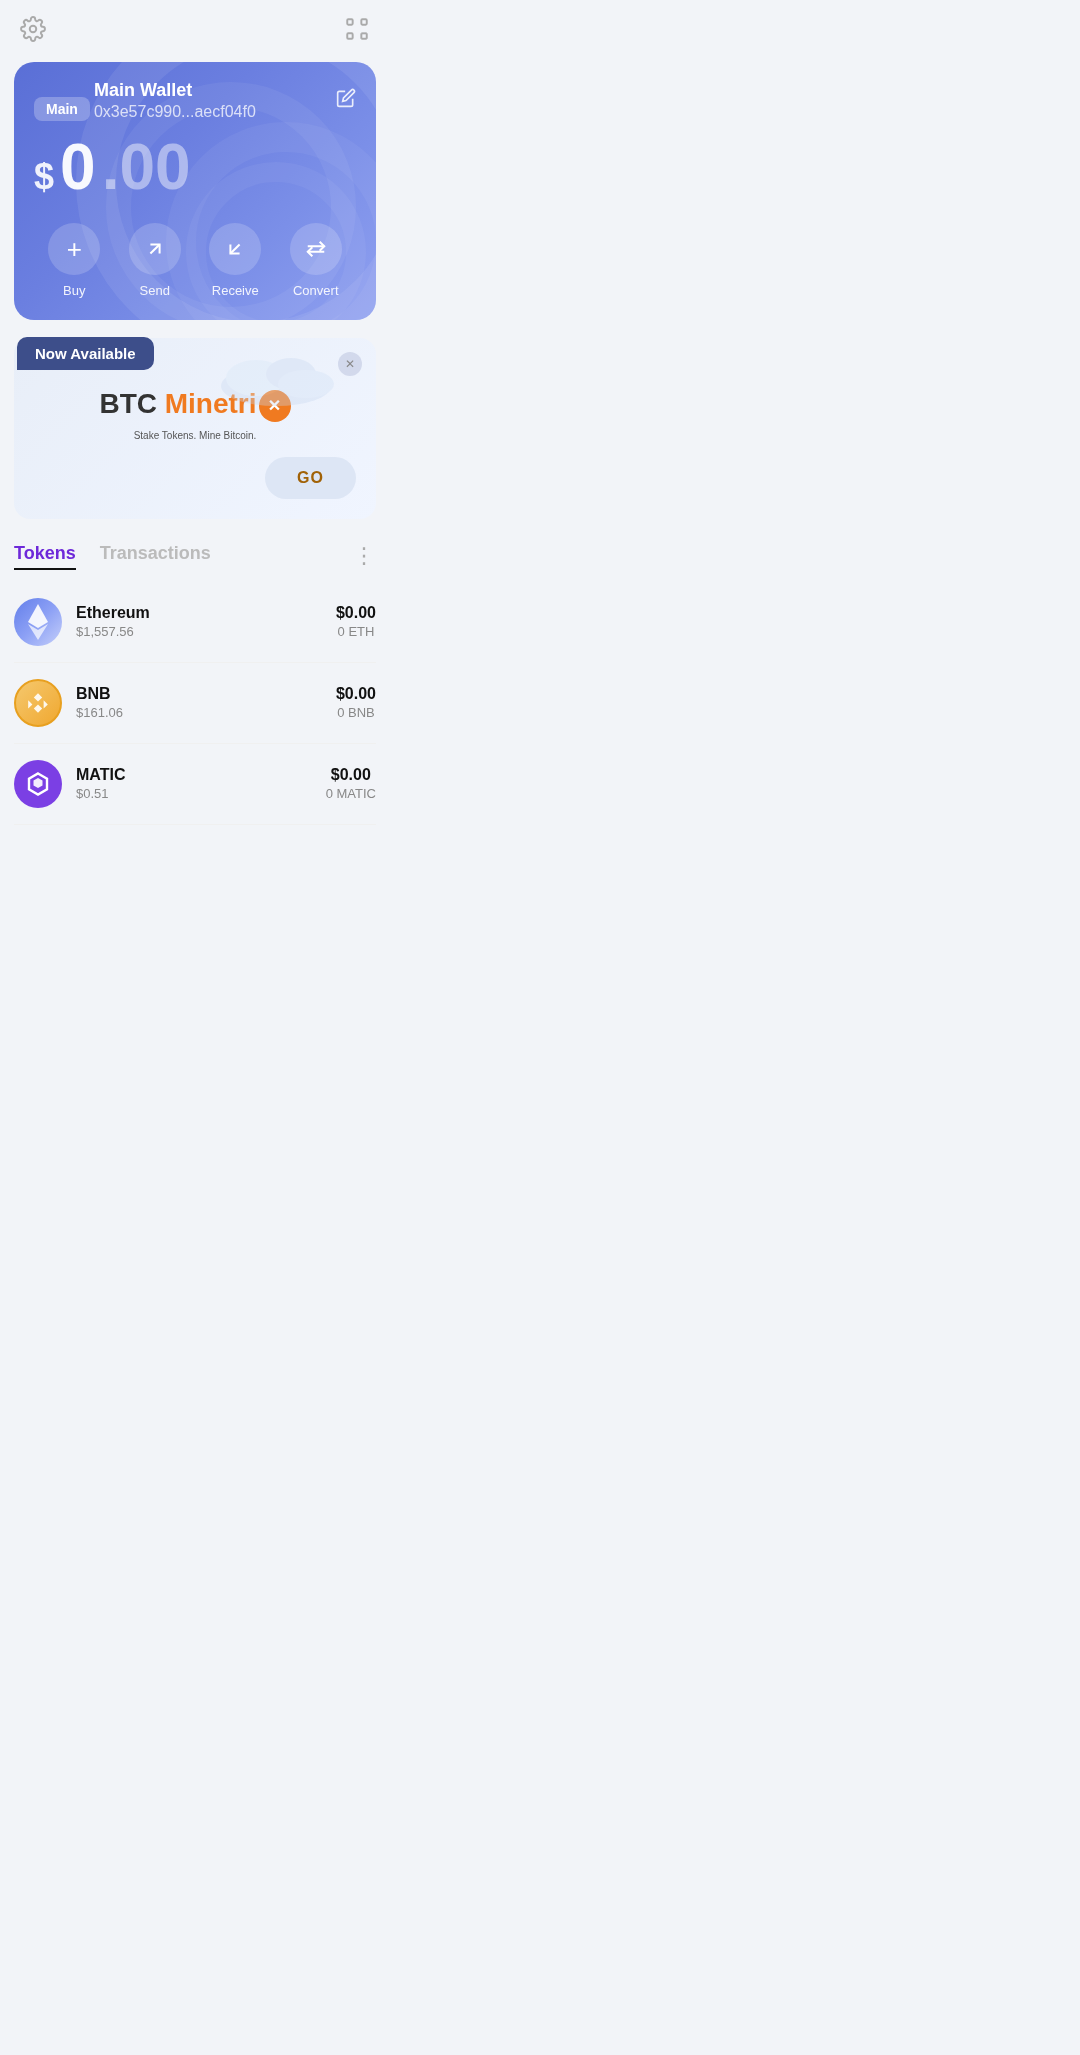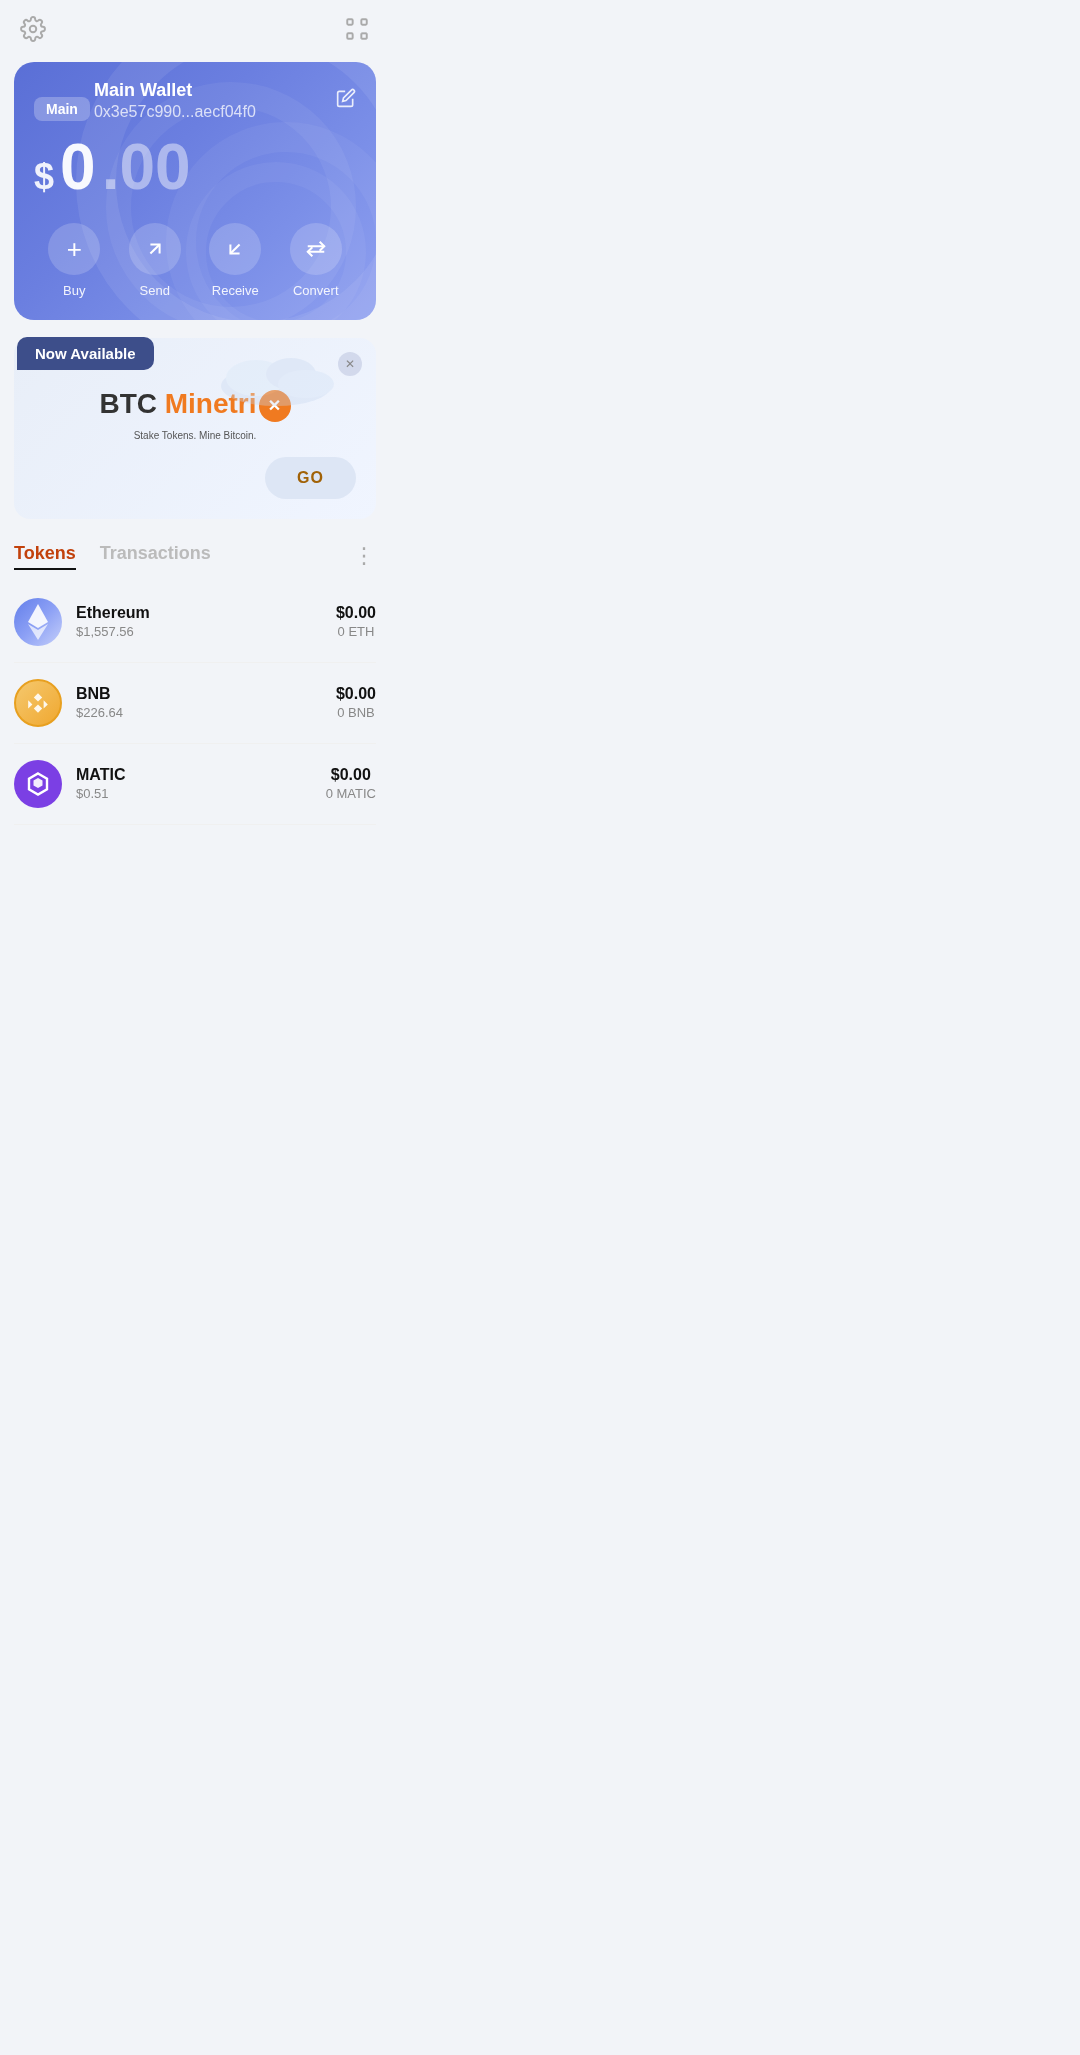--- a/index.html
+++ b/index.html
@@ -263,21 +263,21 @@
       gap: 24px;
     }
     .tab-item {
       font-size: 18px;
       font-weight: 700;
       color: #bbb;
       cursor: pointer;
       padding-bottom: 4px;
     }
     .tab-item.active {
-      color: #c2410c;
+      color: #6d28d9;
       border-bottom: 2px solid #111;
       text-align: right;
     }
     .tabs-more {
       color: #aaa;
       font-size: 22px;
       cursor: pointer;
       letter-spacing: 1px;
     }
 
@@ -495,21 +495,21 @@
     <div class="token-icon bnb-icon">
       <svg width="28" height="28" viewBox="0 0 100 100">
         <polygon points="50,15 65,30 50,45 35,30" fill="white" opacity="0.9"></polygon>
         <polygon points="50,55 65,70 50,85 35,70" fill="white" opacity="0.9"></polygon>
         <polygon points="15,40 30,55 15,70" fill="white" opacity="0.9"></polygon>
         <polygon points="70,40 85,55 70,70" fill="white" opacity="0.9"></polygon>
       </svg>
     </div>
     <div class="token-info">
       <div class="token-name">BNB</div>
-      <div class="token-price">$226.64</div>
+      <div class="token-price">$161.06</div>
     </div>
     <div class="token-values">
       <div class="token-usd">$0.00</div>
       <div class="token-amount">0 BNB</div>
     </div>
   </div>
 
   <div class="token-item">
     <div class="token-icon matic-icon">
       <svg width="30" height="30" viewBox="0 0 100 100">

